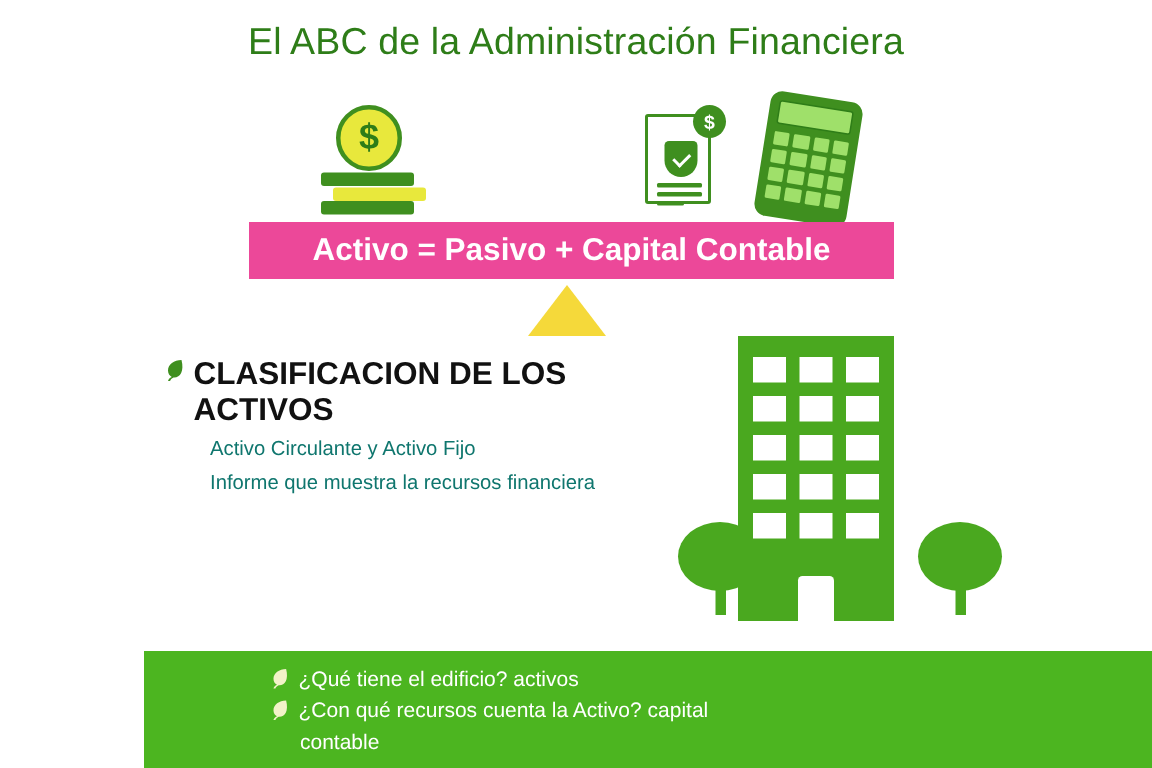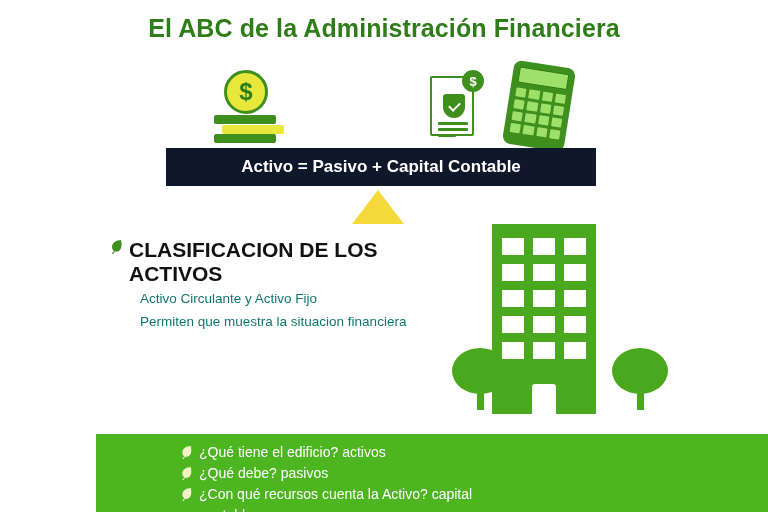--- a/index.html
+++ b/index.html
@@ -22,21 +22,21 @@
   }
 
   
   .title {
     position: absolute;
     top: 14px;
     left: 0;
     width: 768px;
     text-align: center;
     font-size: 25px;
-    font-weight: bold;
+    font-weight: normal;
     color: #2e7d18;
     letter-spacing: 0.1px;
   }
 
   
   .icon-row {
     position: absolute;
     top: 62px;
     left: 0;
     width: 768px;
@@ -171,26 +171,26 @@
     border-radius: 1px;
   }
 
   
   .equation-banner {
     position: absolute;
     left: 166px;
     top: 148px;
     width: 430px;
     height: 38px;
-    background: #0f172a;
+    background: #ec4899;
     display: flex;
     align-items: center;
     justify-content: center;
     color: #ffffff;
-    font-size: 17px;
+    font-size: 21px;
     font-weight: bold;
   }
   .triangle {
     position: absolute;
     left: 352px;
     top: 190px;
     width: 0;
     height: 0;
     border-left: 26px solid transparent;
     border-right: 26px solid transparent;
@@ -372,21 +372,21 @@
       <div class="bullet-head">
         <svg class="leaf-icon" viewBox="0 0 14 16">
           <path d="M11 1C6 1 2 4 2 8c0 2 1 3.5 2.5 4.3C3 13 2.2 14 2 15h1.4c.3-1 1-1.9 2.3-2.4C9.8 13 13 9 11 1z" fill="#3f8f1f"></path>
         </svg>
         <span>CLASIFICACION DE LOS ACTIVOS</span>
       </div>
       <div class="bullet-sub">Activo Circulante y Activo Fijo</div>
     </div>
 
     <div class="bullet-item">
-      <div class="bullet-sub">Permiten que muestra la situacion financiera</div>
+      <div class="bullet-sub">Informe que muestra la recursos financiera</div>
     </div>
 
   </div>
 
   <div class="scene">
     <div class="tree t1">
       <div class="crown"></div>
       <div class="trunk"></div>
     </div>
     <div class="tree t2">
@@ -419,26 +419,20 @@
     <div class="q-item">
       <svg class="q-leaf" viewBox="0 0 14 16">
         <path d="M11 1C6 1 2 4 2 8c0 2 1 3.5 2.5 4.3C3 13 2.2 14 2 15h1.4c.3-1 1-1.9 2.3-2.4C9.8 13 13 9 11 1z" fill="#f2f2c8"></path>
       </svg>
       <span>¿Qué tiene el edificio? activos</span>
     </div>
     <div class="q-item">
       <svg class="q-leaf" viewBox="0 0 14 16">
         <path d="M11 1C6 1 2 4 2 8c0 2 1 3.5 2.5 4.3C3 13 2.2 14 2 15h1.4c.3-1 1-1.9 2.3-2.4C9.8 13 13 9 11 1z" fill="#f2f2c8"></path>
       </svg>
-      <span>¿Qué debe? pasivos</span>
-    </div>
-    <div class="q-item">
-      <svg class="q-leaf" viewBox="0 0 14 16">
-        <path d="M11 1C6 1 2 4 2 8c0 2 1 3.5 2.5 4.3C3 13 2.2 14 2 15h1.4c.3-1 1-1.9 2.3-2.4C9.8 13 13 9 11 1z" fill="#f2f2c8"></path>
-      </svg>
       <span>¿Con qué recursos cuenta la Activo? capital</span>
     </div>
     <div class="q-item" style="margin-left:104px;">
       <span>contable</span>
     </div>
   </div>
 
 </div>
 
 </body></html>

